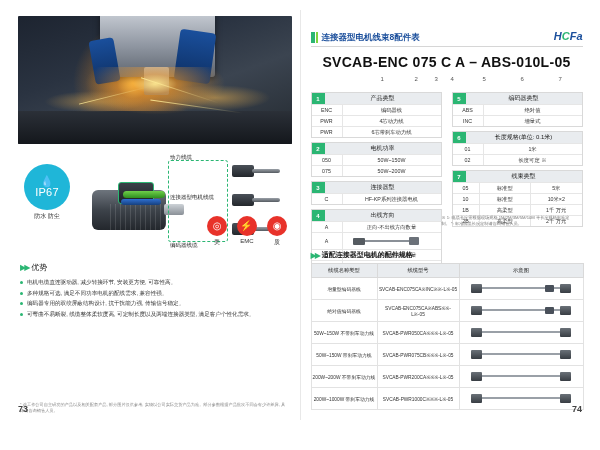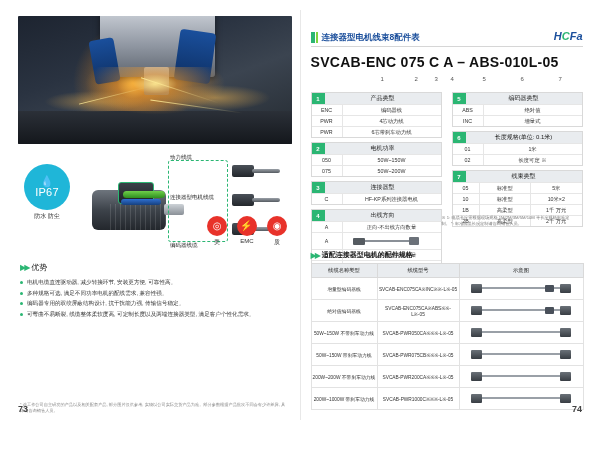--- a/index.html
+++ b/index.html
@@ -79,21 +79,21 @@
 
   
   .rp-head{position:absolute;left:10px;top:20px;width:272px;height:14px;}
   .rp-head .bar{position:absolute;left:0;top:2px;width:4px;height:11px;background:#2bb673;}
   .rp-head .bar2{position:absolute;left:5px;top:2px;width:2px;height:11px;background:#7fd43f;}
   .rp-head .title{position:absolute;left:11px;top:2px;font-size:8.5px;font-weight:bold;color:#1b4f9c;}
   .rp-head .logo{position:absolute;right:0;top:0;font-size:11px;font-weight:bold;color:#1b4f9c;font-style:italic;}
   .rp-head .logo .c{color:#2bb673;}
   .hrule{position:absolute;left:10px;top:36px;width:272px;height:1px;background:#d6d6d6;}
 
-  .partno{position:absolute;left:10px;top:44px;width:272px;font-size:14px;font-weight:bold;color:#111;letter-spacing:.3px;}
+  .partno{position:absolute;left:10px;top:44px;width:272px;text-align:center;font-size:14px;font-weight:bold;color:#111;letter-spacing:.3px;}
   .nums{position:absolute;left:10px;top:66px;width:272px;height:10px;}
   .nums span{position:absolute;font-size:6px;color:#555;}
 
   .tbl-wrap{position:absolute;left:10px;top:82px;width:272px;}
   .col{position:absolute;top:0;width:131px;}
   .col.left{left:0;}
   .col.right{left:141px;}
   .blk{margin-bottom:4px;border:1px solid #d9d9d9;border-top:none;}
   .blk-h{display:flex;align-items:stretch;height:11px;background:#e9ecef;border-top:1px solid #d9d9d9;}
   .blk-h .n{width:13px;background:#2bb673;color:#fff;font-size:6px;display:flex;align-items:center;justify-content:center;font-weight:bold;}

